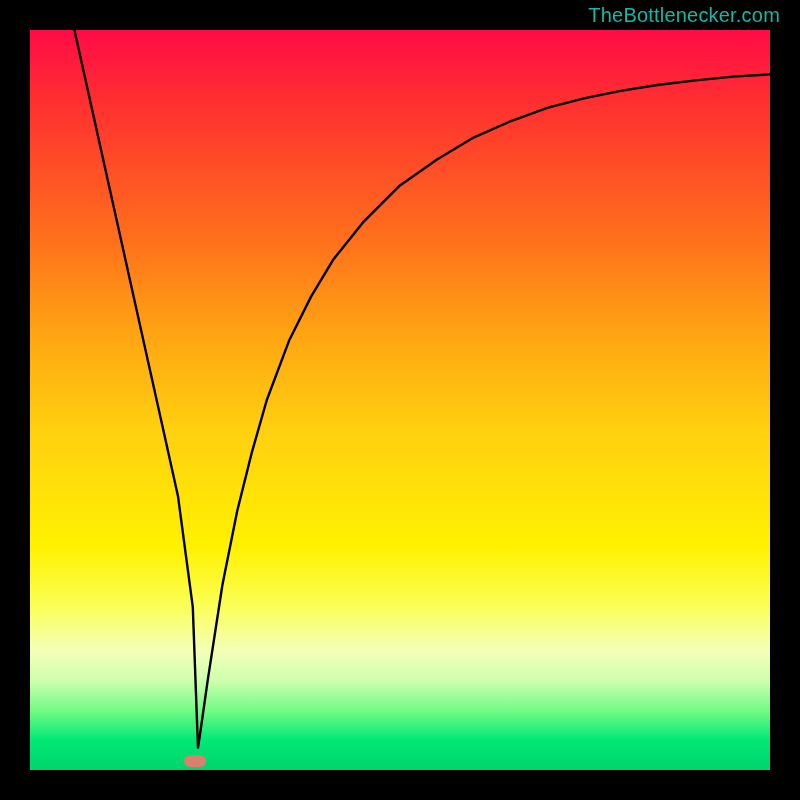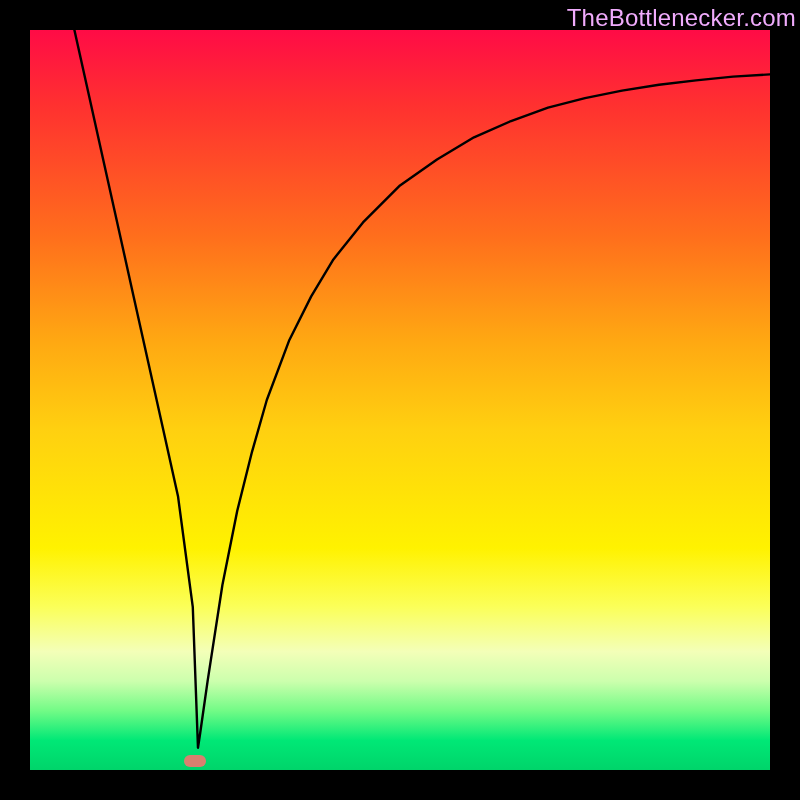--- a/index.html
+++ b/index.html
@@ -41,23 +41,23 @@
   .plot svg {
     position: absolute;
     left: 0;
     top: 0;
     width: 740px;
     height: 740px;
   }
   .watermark {
     position: absolute;
     top: 4px;
-    right: 4px;
-    color: #f0abfc;
-    font-size: 24px;
+    right: 20px;
+    color: #14b8a6;
+    font-size: 20px;
     letter-spacing: 0.2px;
     user-select: none;
   }
   .marker {
     position: absolute;
     width: 22px;
     height: 12px;
     border-radius: 6px;
     background: #d9806f;
     transform: translate(-50%, -50%);

